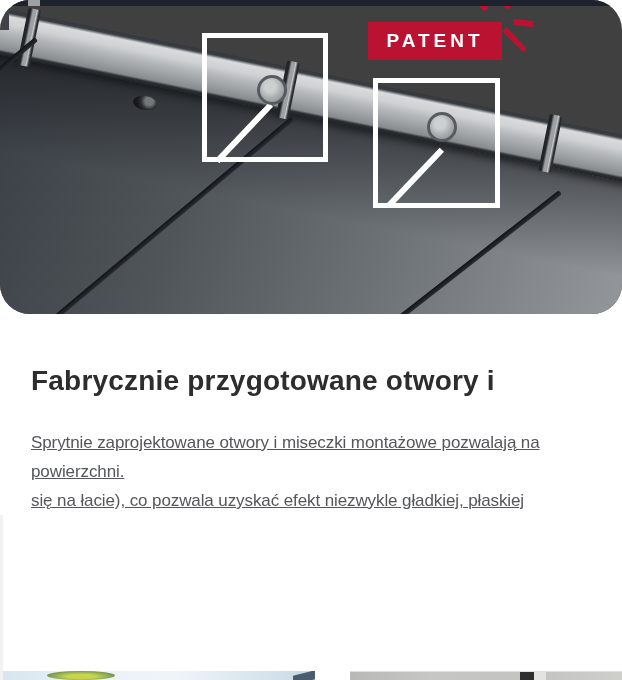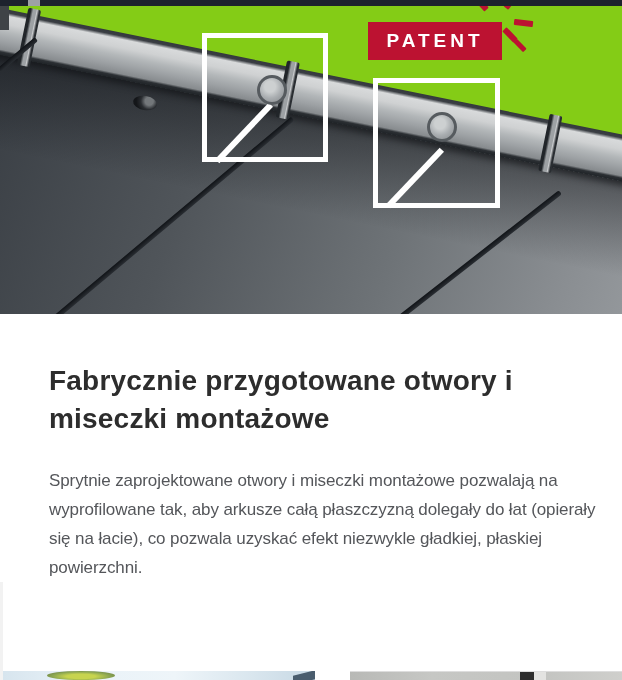--- a/index.html
+++ b/index.html
@@ -56,46 +56,46 @@
     color:#ffffff; font-size:19px; font-weight:bold; letter-spacing:4px; }
   .burst { position:absolute; left:0; top:0; z-index:25; }
   .ray { position:absolute; height:6px; border-radius:1px; }
   .ray-1 { left:474px; top:1px;  width:15px; transform:rotate(48deg); }
   .ray-2 { left:503px; top:-1px; width:15px; transform:rotate(-52deg); }
   .ray-3 { left:514px; top:20px; width:19px; transform:rotate(7deg); }
   .ray-4 { left:502px; top:32px; width:16px; transform:rotate(46deg); }
   .ray-5 { left:513px; top:43px; width:14px; height:5px; transform:rotate(46deg); }
 
   
-  .content { position:absolute; left:0; top:314px; width:622px; background:#ffffff; padding:48px 44px 0 49px; }
+  .content { position:absolute; left:0; top:314px; width:622px; background:#ffffff; padding:48px 44px 0 31px; }
   .left-edge { position:absolute; left:0; top:314px; width:3px; height:366px; background:#f2f2f2; }
   .heading { font-size:28px; line-height:38px; font-weight:bold; letter-spacing:0.2px; }
   .para { margin-top:28px; font-size:17px; line-height:29px; letter-spacing:-0.1px; }
-  .para div { white-space:nowrap; }
+  .para div { white-space:nowrap;text-decoration:underline; }
 
   
   .thumb { position:absolute; top:671px; height:9px; overflow:hidden; }
   .thumb-left { left:3px; width:312px;
     background:linear-gradient(to right, #d7e5ee 0%, #e9f2f8 25%, #eef5f9 55%, #d9e6ee 80%, #c7d8e4 100%); }
   .thumb-left .foliage { position:absolute; left:44px; top:0; width:68px; height:9px; border-radius:50%;
     background:radial-gradient(ellipse at 50% 60%, #c7d44e 0 30%, #8aa552 60%, #5d6b3a 100%); }
   .thumb-left .roof-sliver { position:absolute; right:0; top:2px; width:22px; height:9px;
     background:#4a5d6e; transform:skewY(-14deg); }
   .thumb-right { left:350px; width:272px;
     background:linear-gradient(to right, #b8b9b6 0%, #c6c7c4 30%, #c3c4c1 70%, #cfcfcc 100%);
     border-top:1px solid #dddddd; }
   .thumb-right .dark-block { position:absolute; left:170px; top:0; width:14px; height:9px; background:#2e2e2e; }
   .thumb-right .light-block { position:absolute; left:184px; top:0; width:12px; height:9px; background:#e3e3e1; }
 </style>
 </head>
 <body>
 
 <div class="page">
 
-  <div class="hero" style="background: #84cc16;">
+  <div class="hero" style="background: #404040; border-radius: 30px;">
     <div class="panel-face"></div>
 
     <div class="metal-bar">
       <div class="seam-cap cap-1"></div>
       <div class="seam-cap cap-2"></div>
       <div class="seam-cap cap-3"></div>
     </div>
 
     <div class="seam seam-a"></div>
     <div class="seam seam-b"></div>
@@ -123,27 +123,25 @@
       <div class="ray ray-3" style="background: rgb(188, 18, 49);"></div>
       <div class="ray ray-4" style="background: rgb(188, 18, 49);"></div>
       <div class="ray ray-5" style="background: rgb(188, 18, 49);"></div>
     </div>
   </div>
 
   <div class="left-edge"></div>
   <div class="content">
     <h2 class="heading" style="color: rgb(45, 45, 45);">
       <div>Fabrycznie przygotowane otwory i</div>
-      <div>miseczki montażowe</div>
     </h2>
     <div class="para" style="color: rgb(84, 86, 90);">
       <div>Sprytnie zaprojektowane otwory i miseczki montażowe pozwalają na</div>
-      <div>wyprofilowane tak, aby arkusze całą płaszczyzną dolegały do łat (opierały</div>
+      <div>powierzchni.</div>
       <div>się na łacie), co pozwala uzyskać efekt niezwykle gładkiej, płaskiej</div>
-      <div>powierzchni.</div>
     </div>
   </div>
 
   <div class="thumb thumb-left">
     <div class="foliage"></div>
     <div class="roof-sliver"></div>
   </div>
   <div class="thumb thumb-right">
     <div class="dark-block"></div>
     <div class="light-block"></div>

